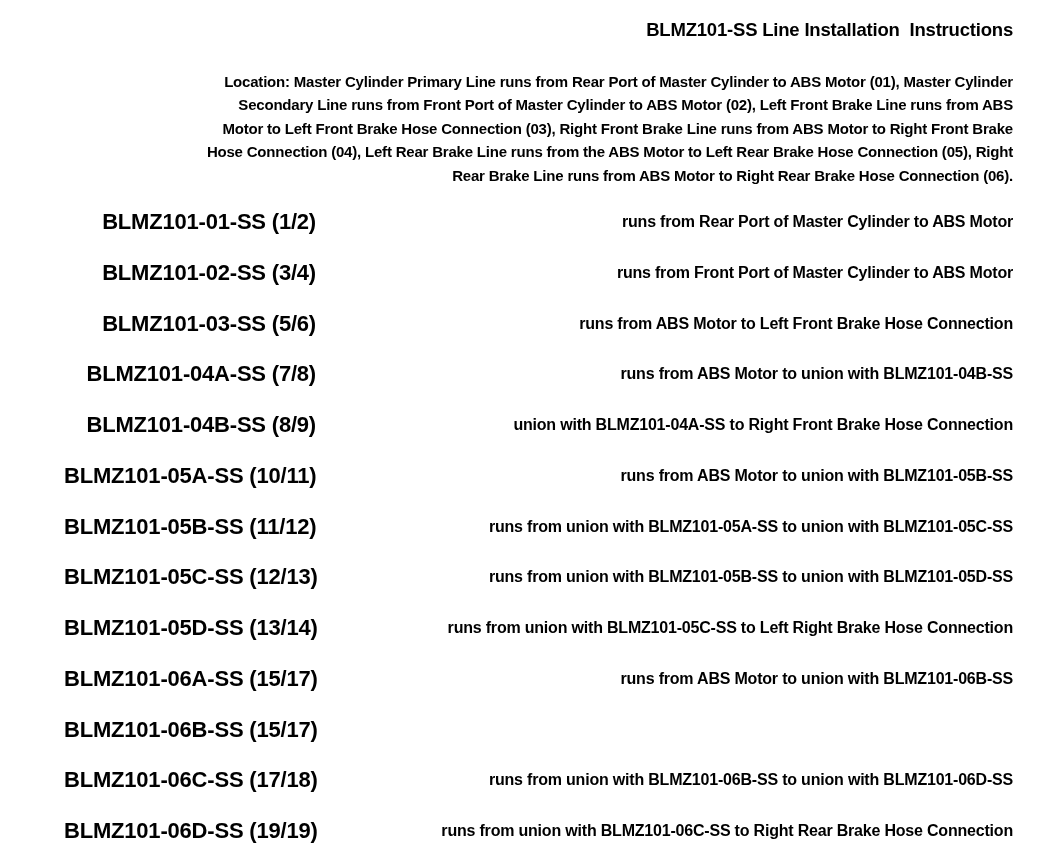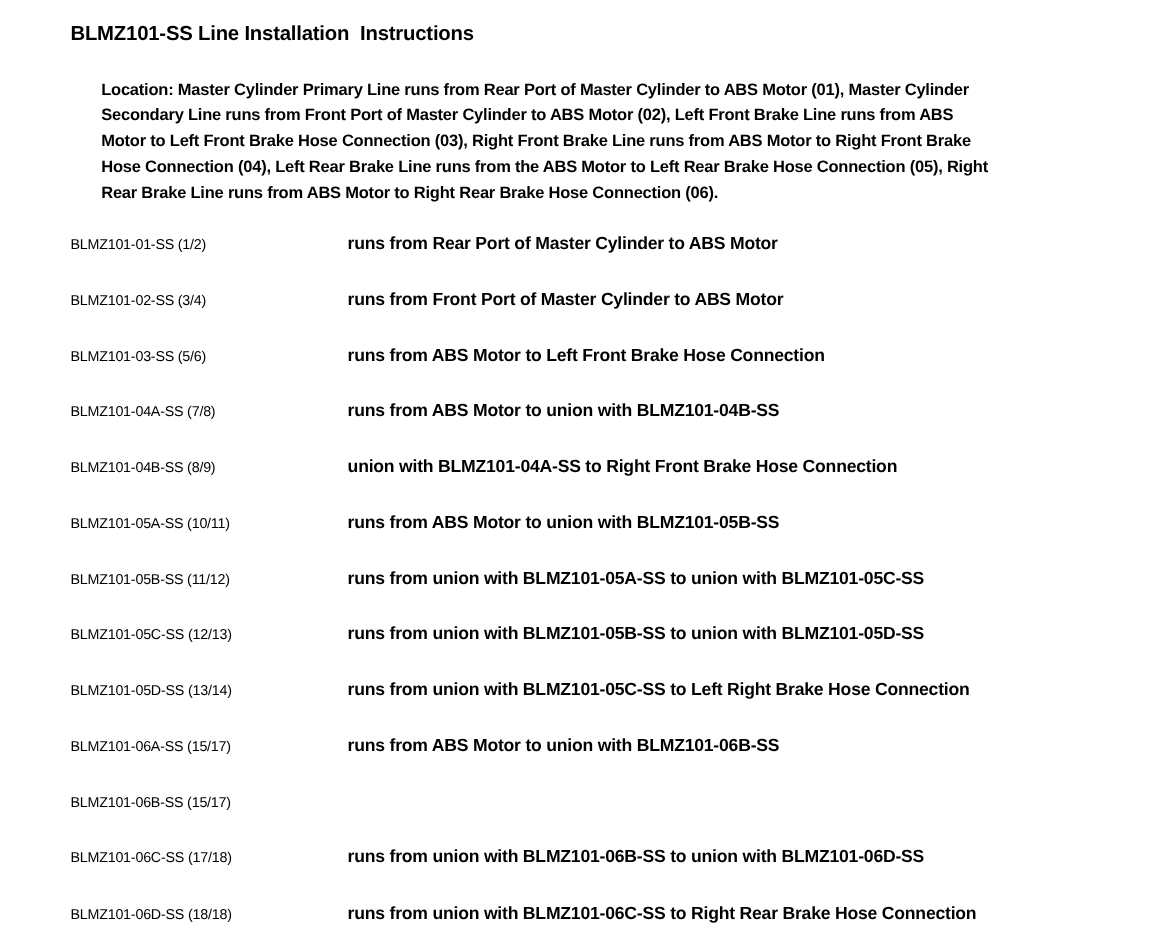--- a/index.html
+++ b/index.html
@@ -13,20 +13,21 @@
     overflow: hidden;
     font-family: "Liberation Sans", "DejaVu Sans", sans-serif;
     color: #000000;
   }
   .page {
     box-sizing: border-box;
     width: 1053px;
     height: 862px;
     padding: 0 40px 0 64px;
     background: #ffffff;
+    text-align: right;
   }
   .doc-title {
     margin: 0;
     padding-top: 19px;
     font-size: 18.5px;
     line-height: 22px;
     font-weight: bold;
     letter-spacing: -0.2px;
     white-space: pre; 
   }
@@ -48,23 +49,23 @@
     display: flex;
     align-items: flex-start;
     height: 21px;
     margin-bottom: 29.75px;
   }
   .line-row:last-child {
     margin-bottom: 0;
   }
   .line-id {
     flex: 0 0 252px;
-    font-size: 13px;
+    font-size: 22px;
     line-height: 21px;
-    font-weight: normal;
+    font-weight: bold;
     letter-spacing: -0.2px;
     white-space: pre;
   }
   .line-desc {
     flex: 1 1 auto;
     font-size: 16px;
     line-height: 21px;
     font-weight: bold;
     letter-spacing: -0.2px;
     white-space: pre;
@@ -127,18 +128,18 @@
     <span class="line-desc">runs from ABS Motor to union with BLMZ101-06B-SS</span>
   </div>
       <div class="line-row">
     <span class="line-id">BLMZ101-06B-SS (15/17)</span>
   </div>
       <div class="line-row">
     <span class="line-id">BLMZ101-06C-SS (17/18)</span>
     <span class="line-desc">runs from union with BLMZ101-06B-SS to union with BLMZ101-06D-SS</span>
   </div>
       <div class="line-row">
-    <span class="line-id">BLMZ101-06D-SS (18/18)</span>
+    <span class="line-id">BLMZ101-06D-SS (19/19)</span>
     <span class="line-desc">runs from union with BLMZ101-06C-SS to Right Rear Brake Hose Connection</span>
   </div>
     </div>
 
 </div>
 
 </body></html>

